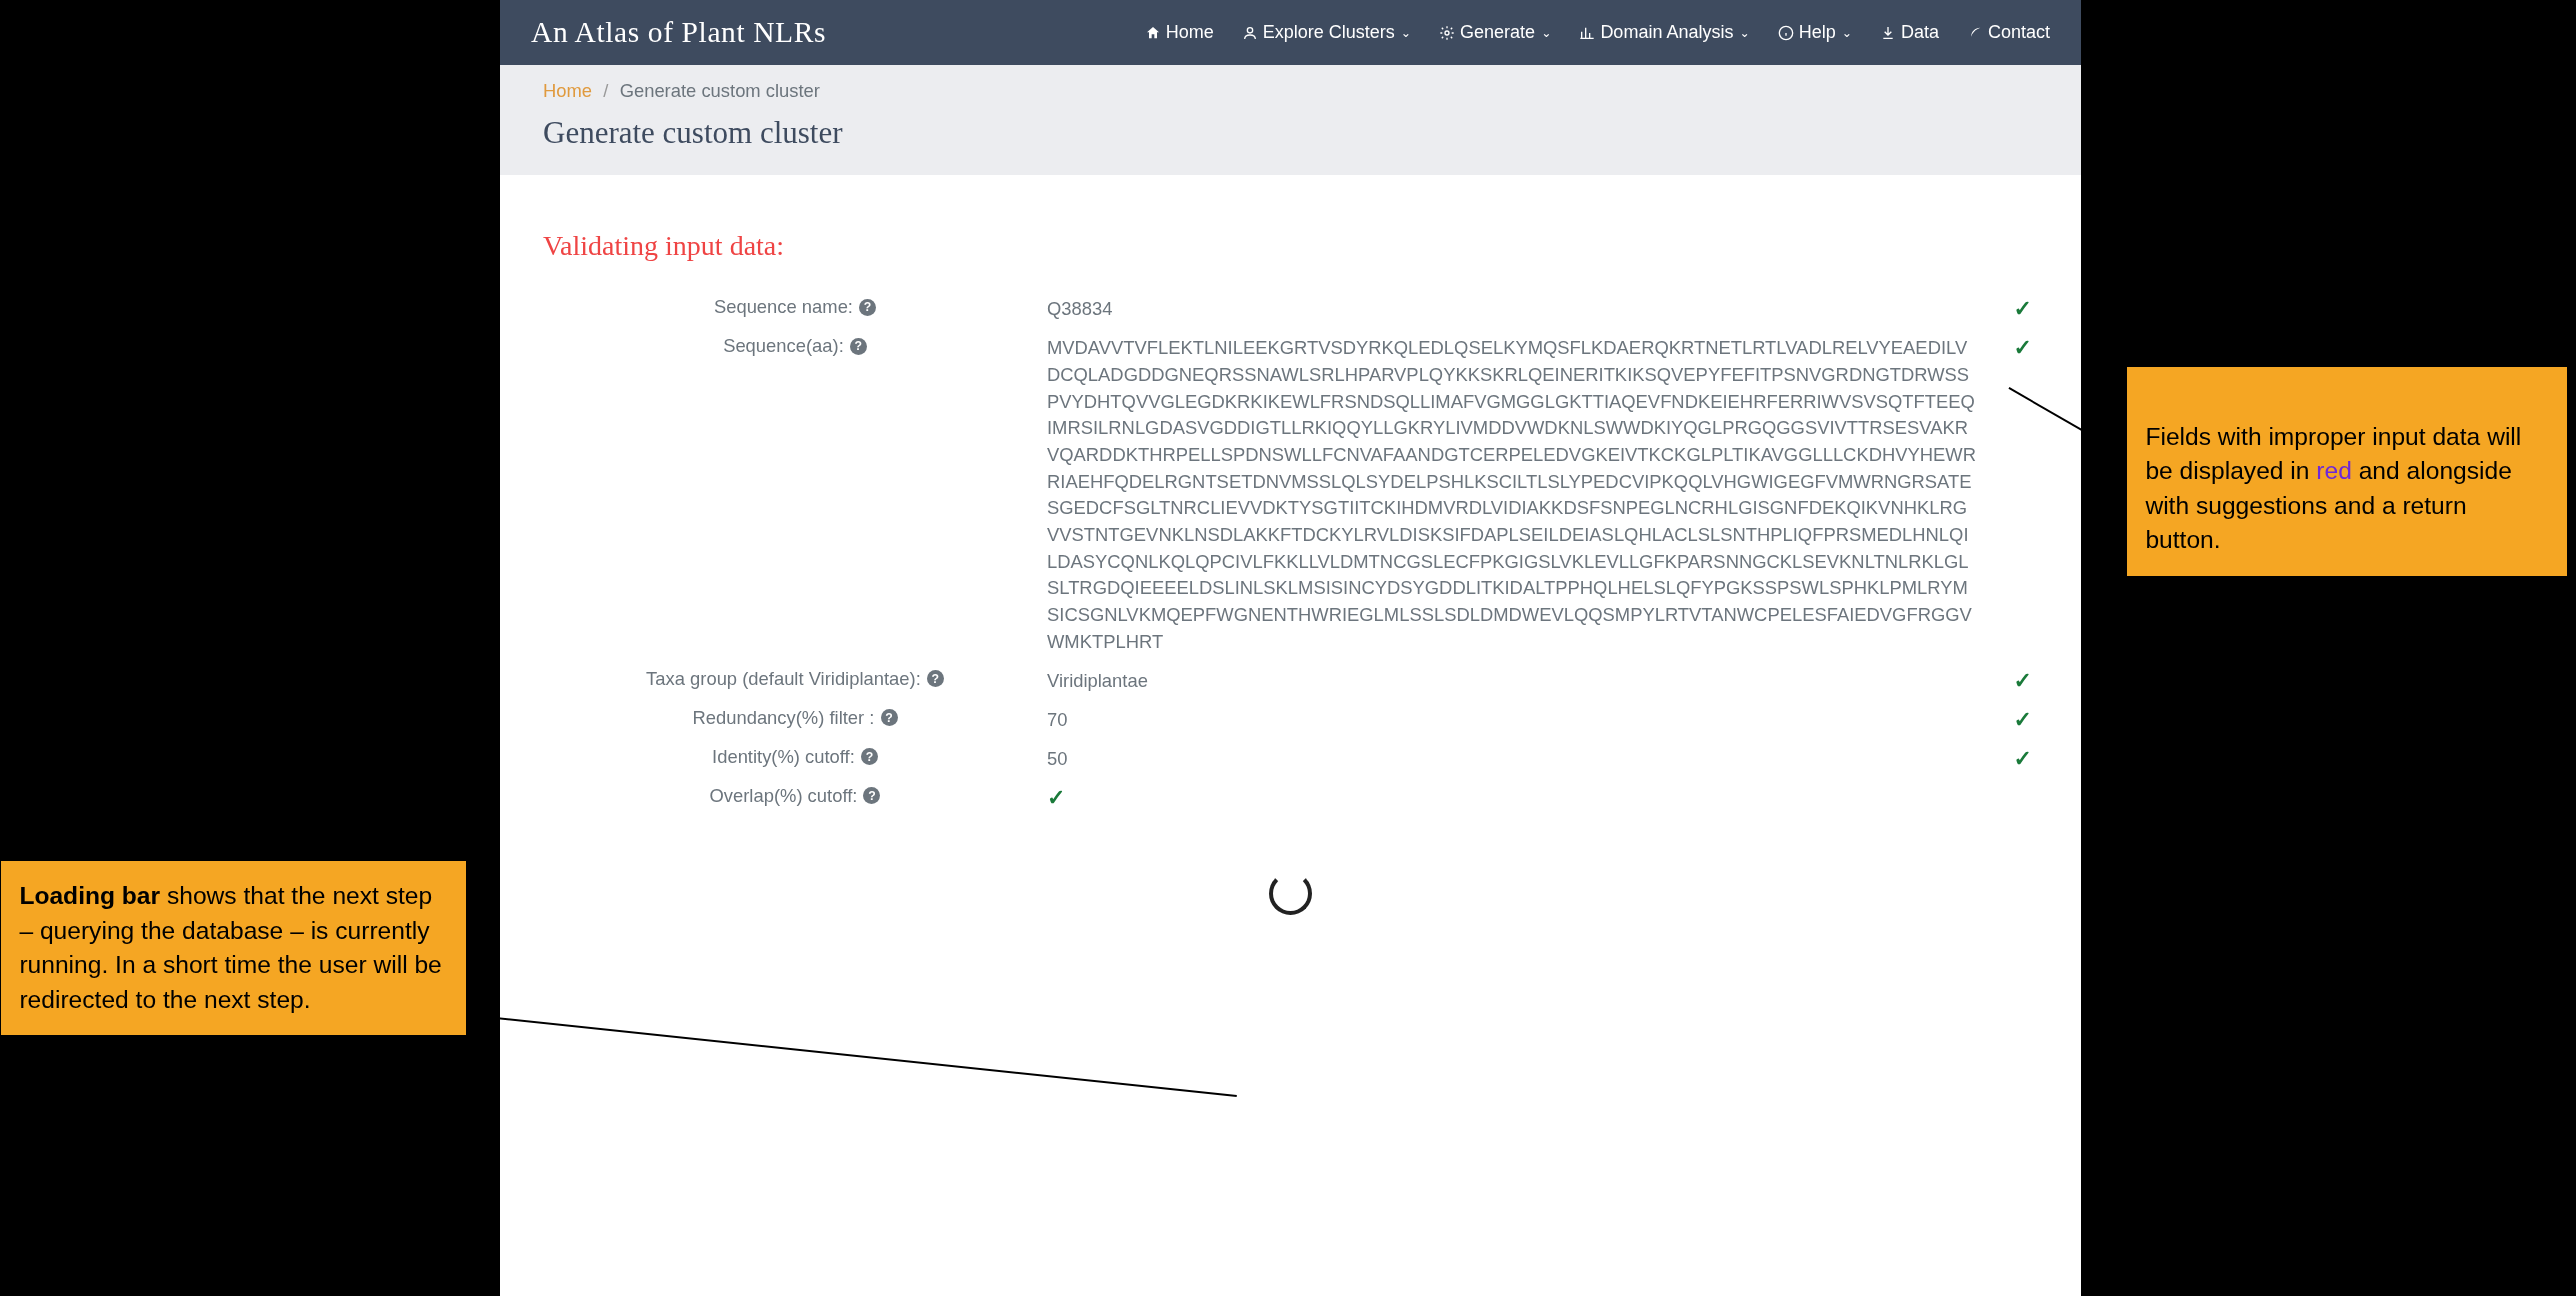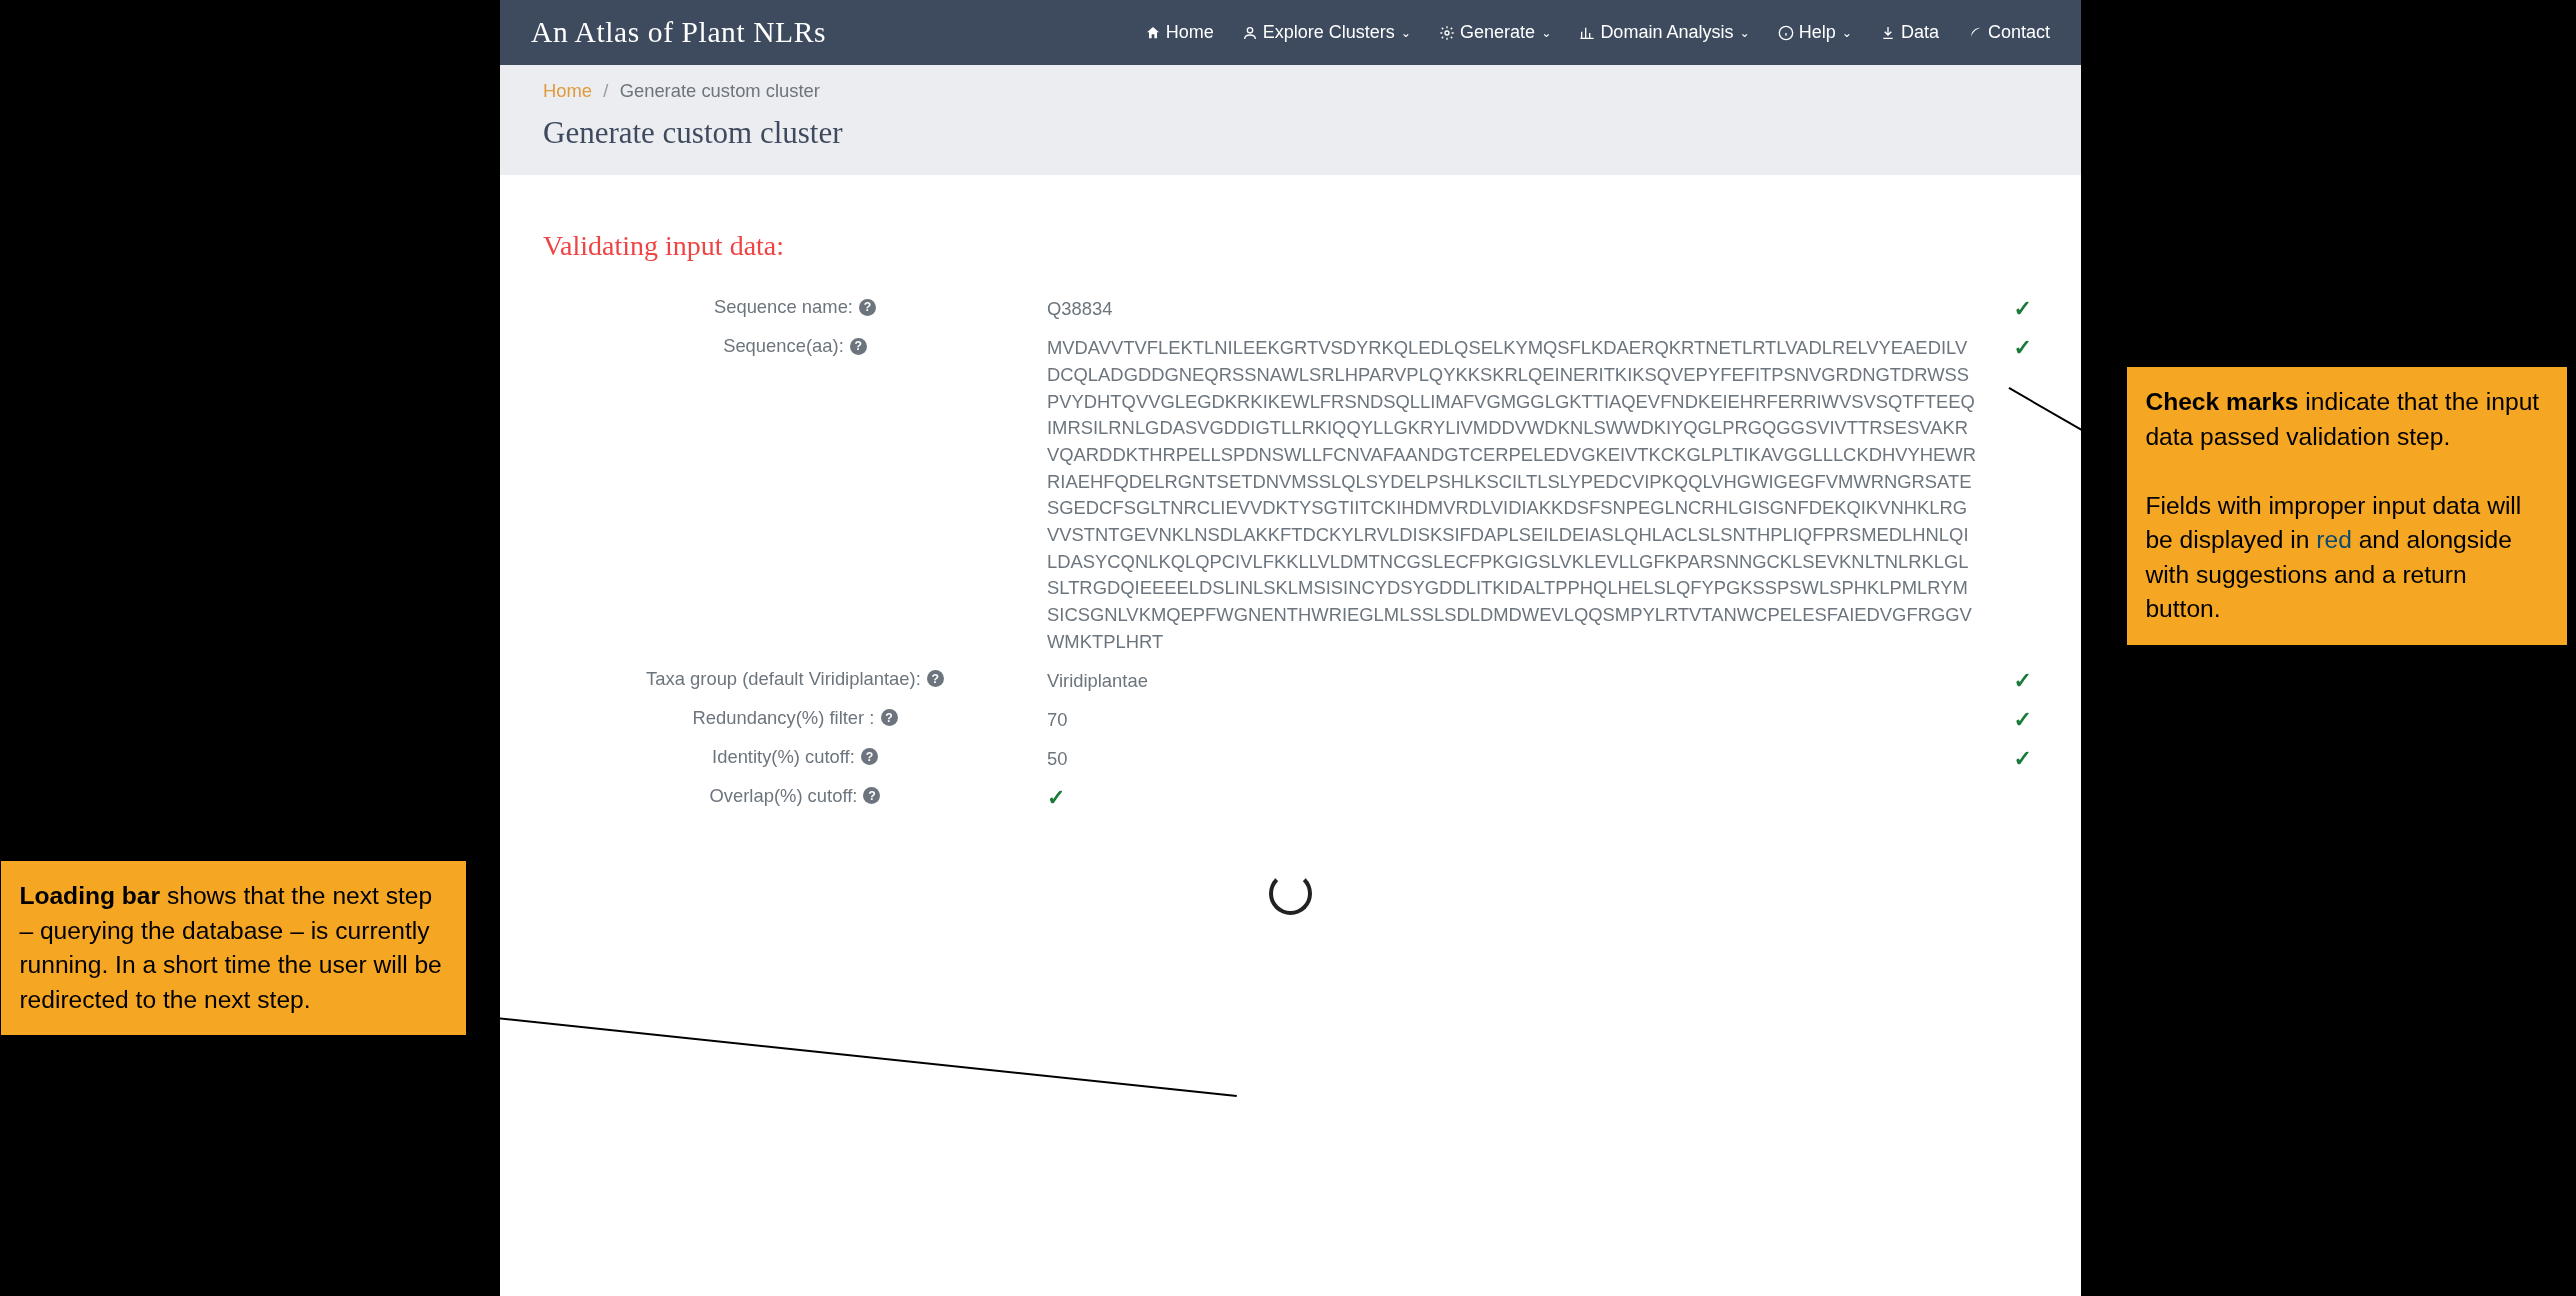--- a/index.html
+++ b/index.html
@@ -27,21 +27,21 @@
 .field-label { width: 504px; display: flex; align-items: center; gap: 6.1px; justify-content: center; }
 .field-value { flex: 1; word-break: break-all; line-height: 1.45; padding-right: 37px; }
 .field-check { width: 24.6px; color: #1a7a3a; font-size: 22px; font-weight: bold; }
 .help-icon { width: 17px; height: 17px; border-radius: 50%; background: #6c757d; color: #fff; display: inline-flex; align-items: center; justify-content: center; font-size: 12.3px; font-weight: bold; }
 
 .spinner-wrap { text-align: center; margin-top: 61px; }
 .spinner { width: 43px; height: 43px; border: 4.3px solid #222; border-top-color: transparent; border-radius: 50%; display: inline-block; animation: spin 1s linear infinite; }
 @keyframes spin { to { transform: rotate(360deg); } }
 
 .callout { position: absolute; background: #f5a623; border: 1.2px solid #000; padding: 18.4px 18.4px; font-size: 24.6px; line-height: 1.4; color: #000; }
-.callout .red { color: #0c4a6e; }
+.callout .red { color: #6d28d9; }
 .callout b { font-weight: bold; }
 
 .callout-right { left: 2126px; top: 366px; width: 442px; }
 .callout-left { left: 0; top: 860px; width: 467px; }
 
 .line { position: absolute; background: #000; height: 1.8px; transform-origin: left center; }
 </style>
 </head>
 <body>
 
@@ -167,21 +167,20 @@
       <div class="field-check">✓</div>
     </div>
 
     <div class="spinner-wrap">
       <div class="spinner"></div>
     </div>
   </div>
 </div>
 
 <div class="callout callout-right">
-  <p><b>Check marks</b><span> indicate that the input data passed validation step.</span></p>
   <br>
   <p><span>Fields with improper input data will be displayed in </span><span class="red">red</span><span> and alongside with suggestions and a return button.</span></p>
 </div>
 
 <div class="callout callout-left">
   <p><b>Loading bar</b><span> shows that the next step – querying the database – is currently running. In a short time the user will be redirected to the next step.</span></p>
 </div>
 
 <div class="line" style="left:2009px; top:387px; width:123px; transform:rotate(30deg);"></div>
 <div class="line" style="left:467px; top:1014px; width:774px; transform:rotate(6deg);"></div>

